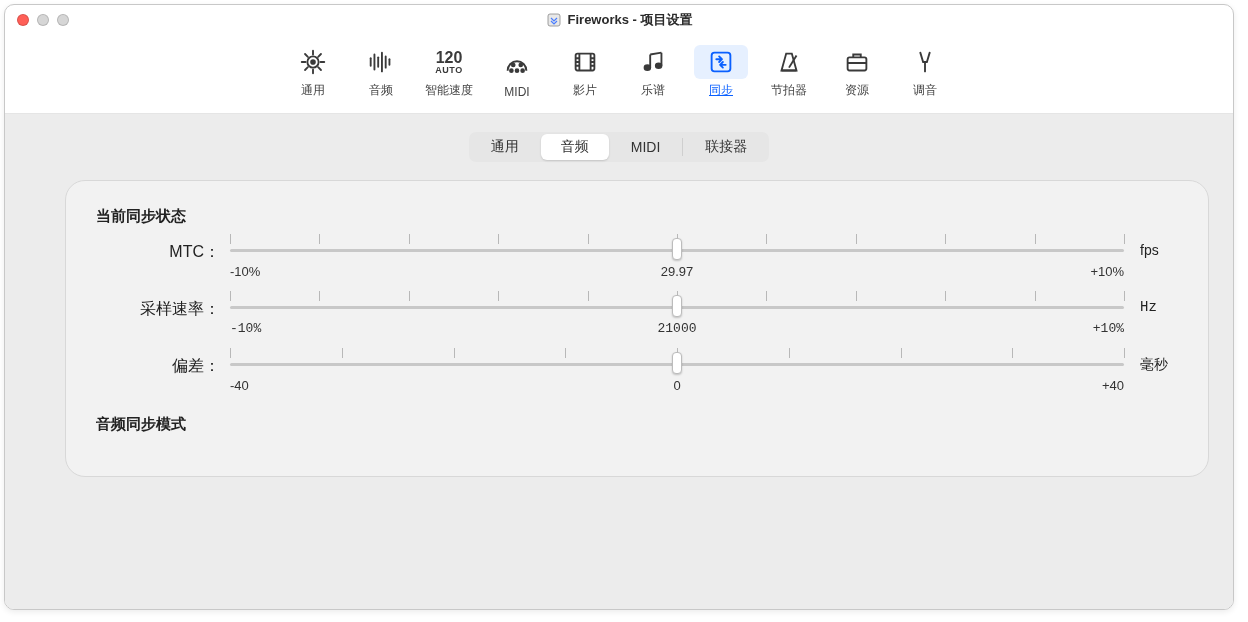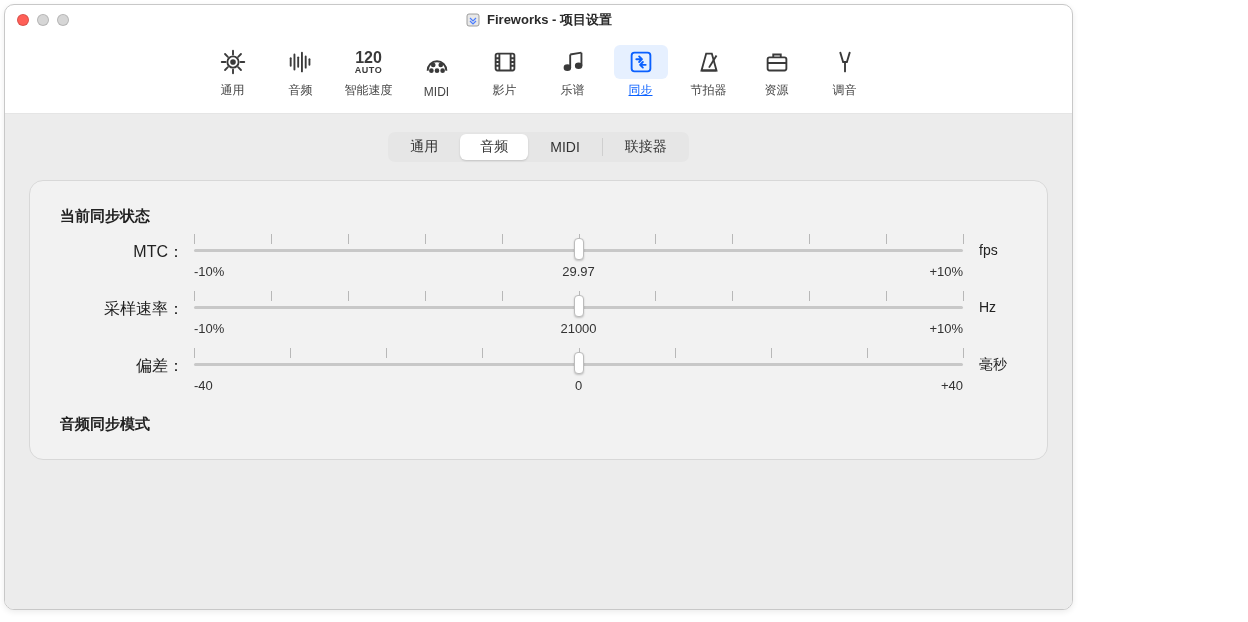--- a/index.html
+++ b/index.html
@@ -4,21 +4,21 @@
 <style>
   * { box-sizing: border-box; margin: 0; padding: 0; }
   body {
     font-family: -apple-system, "Helvetica Neue", Arial, sans-serif;
     background: #fff;
     width: 1248px;
     height: 622px;
     overflow: hidden;
   }
   .window {
-    width: 1069px;
+    width: 1230px;
     height: 606px;
     margin: 4px 0 0 4px;
     background: #fff;
     border: 1px solid #c8c8c8;
     border-radius: 10px;
     box-shadow: 0 2px 6px rgba(0,0,0,0.08);
     overflow: hidden;
     display: flex;
     flex-direction: column;
   }
@@ -121,22 +121,23 @@
     font-weight: 500;
   }
   .seg-divider {
     width: 1px;
     background: #cfcfcf;
     margin: 4px 0;
   }
   .panel {
     background: #f2f2f2;
     border: 1px solid #d8d8d8;
-    border-radius: 14px;
-    padding: 20px 30px 11px 30px;
+    border-radius: 20px;
+    padding: 20px 30px 28px 30px;
+    margin-left: 36px;
   }
   .section-title {
     font-size: 15px;
     font-weight: 600;
     color: #222;
     margin-bottom: 14px;
     margin-top: 6px;
   }
   .row {
     display: flex;
@@ -418,21 +419,21 @@
             <div class="slider-labels">
               <span>-10%</span>
               <span class="mid">29.97</span>
               <span>+10%</span>
             </div>
           </div>
         </div>
         <div class="unit">fps</div>
       </div>
 
-      <div class="row" style="margin-top:18px;">
+      <div class="row" style="margin-top:18px;font-family:Liberation Mono, monospace;">
         <div class="row-label">采样速率：</div>
         <div class="slider-area">
           <div class="slider-track">
             <div class="track-line"></div>
             <div class="tick" style="left:0%"></div>
               <div class="tick" style="left:10%"></div>
               <div class="tick" style="left:20%"></div>
               <div class="tick" style="left:30%"></div>
               <div class="tick" style="left:40%"></div>
               <div class="tick" style="left:50%"></div>

